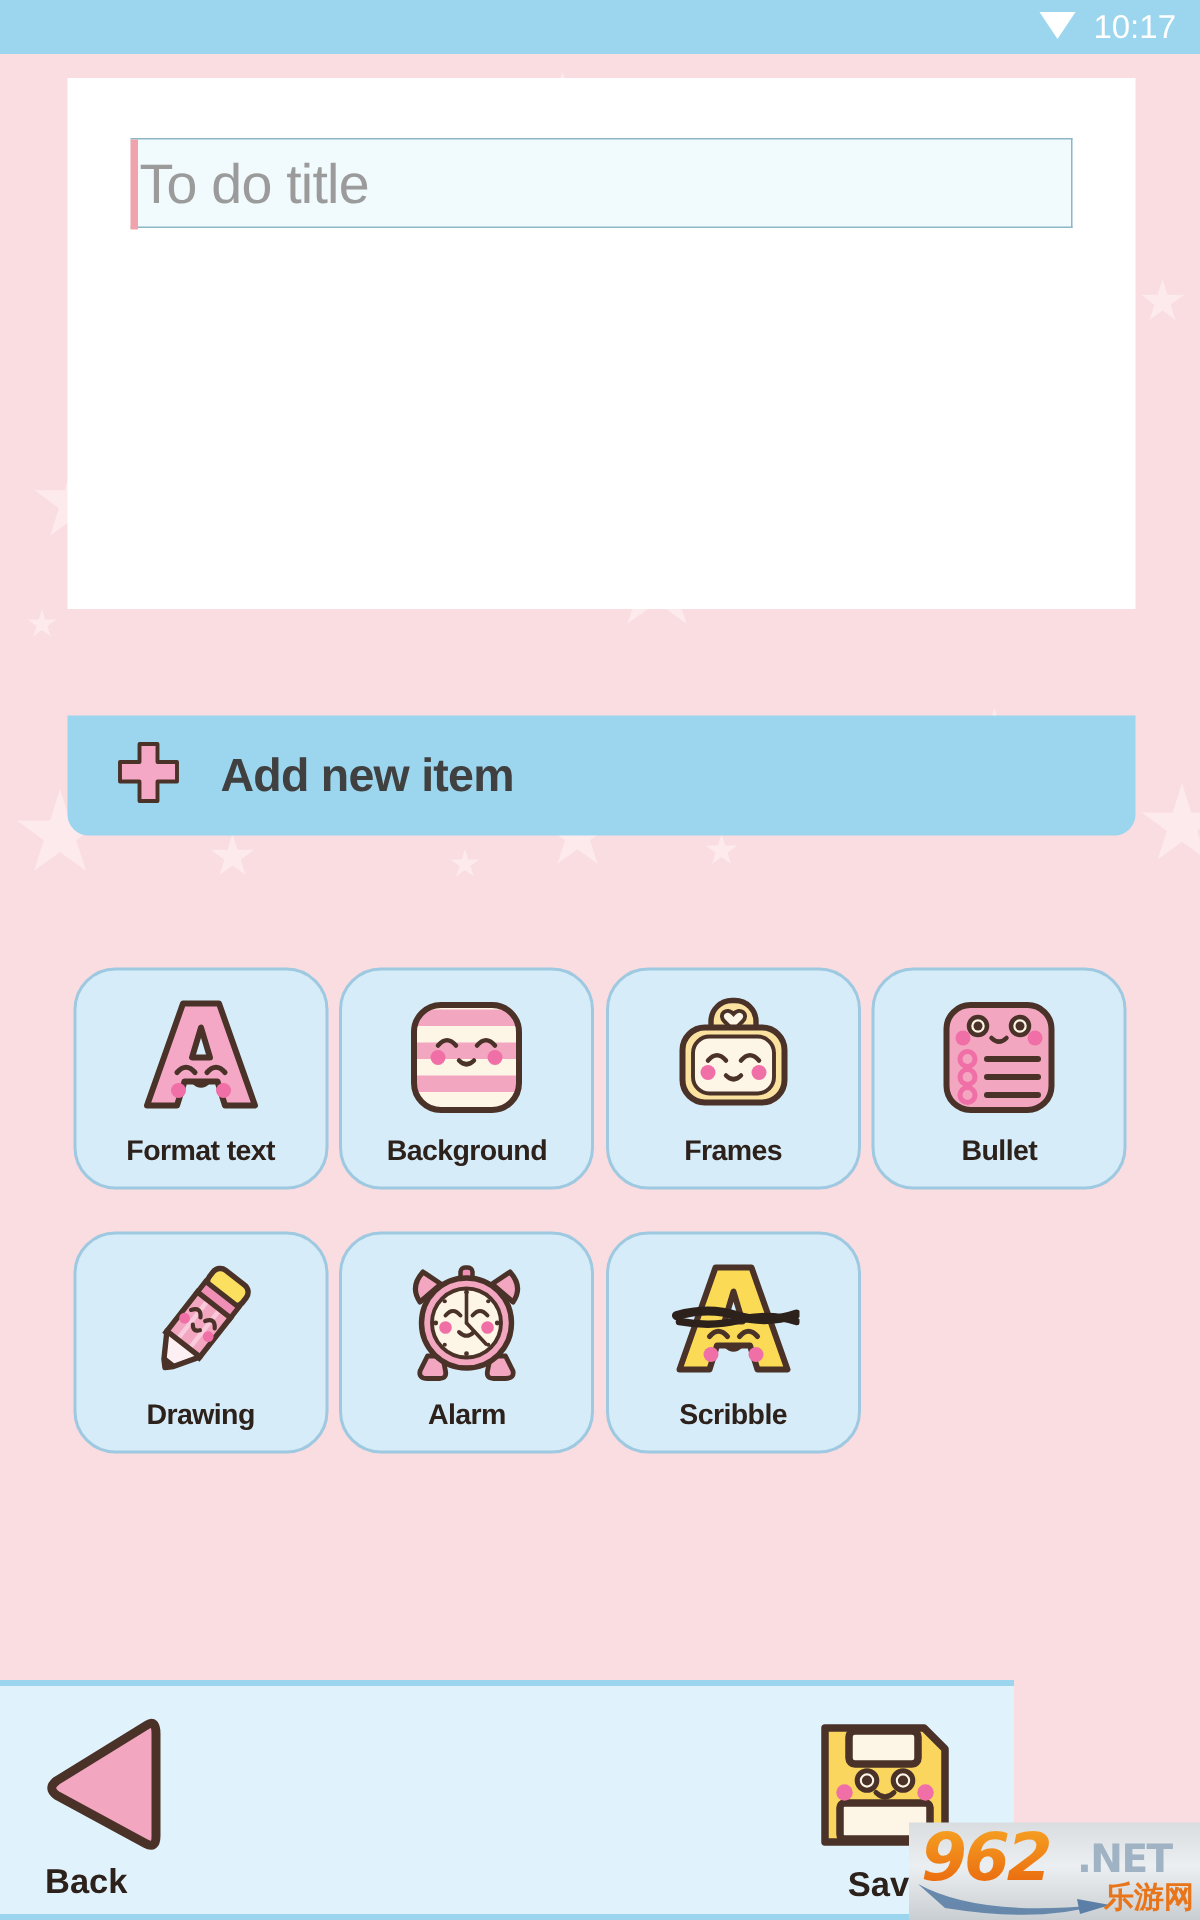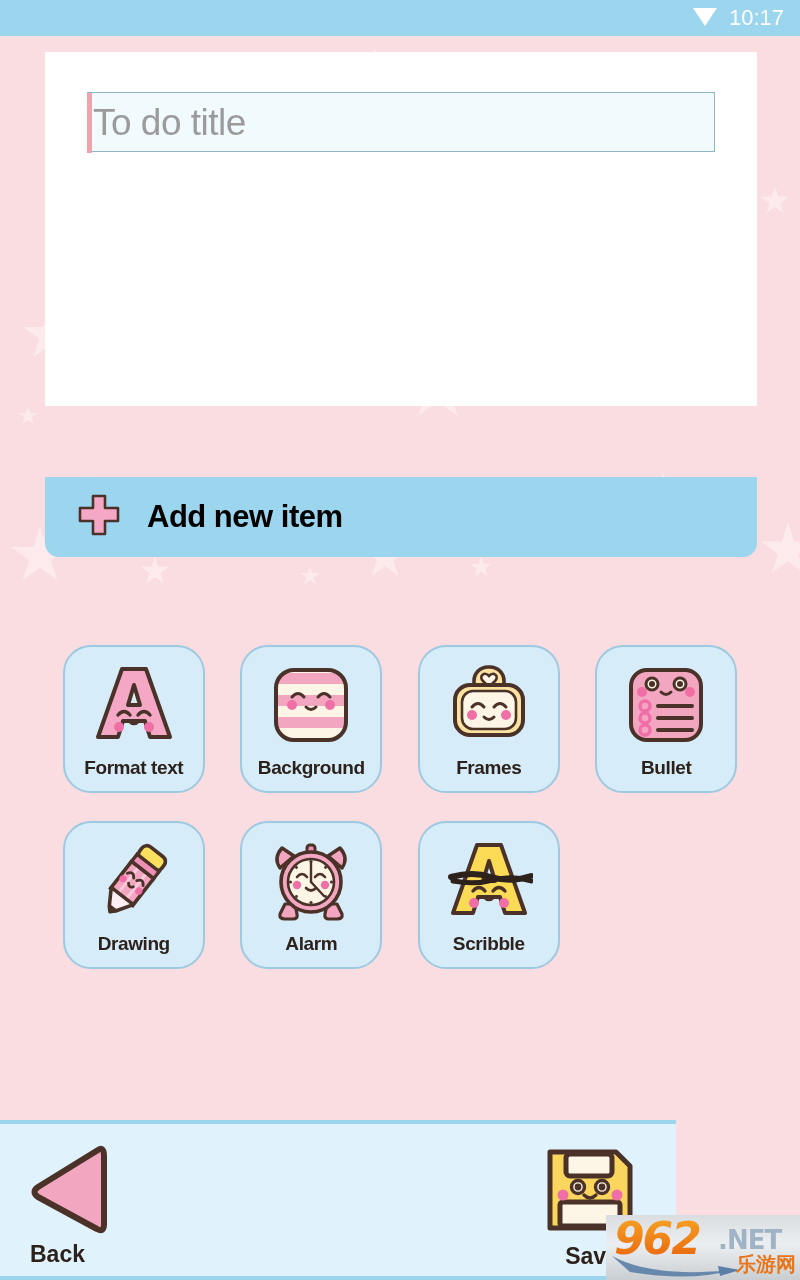--- a/index.html
+++ b/index.html
@@ -91,39 +91,39 @@
     background: #9bd5ee;
     border-radius: 0 0 14px 14px;
     display: flex;
     align-items: center;
     padding-left: 30px;
     gap: 24px;
     z-index: 6;
     cursor: pointer;
   }
   #add-item-label {
-    color: #000000;
+    color: #404040;
     font-size: 31px;
     font-weight: bold;
     font-family: "Liberation Sans", sans-serif;
     letter-spacing: -0.5px;
   }
 
   
   #tool-grid {
     position: absolute;
     left: 45px; top: 645px;
     width: 710px;
     display: grid;
     grid-template-columns: repeat(4, 1fr);
     row-gap: 28px;
     z-index: 10;
   }
   .tool-tile {
-    width: 142px;
+    width: 170px;
     height: 148px;
     justify-self: center;
     background: #d6ecf8;
     border: 2px solid #9ec9e0;
     border-radius: 28px;
     position: relative;
     display: flex;
     flex-direction: column;
     align-items: center;
     justify-content: flex-start;

